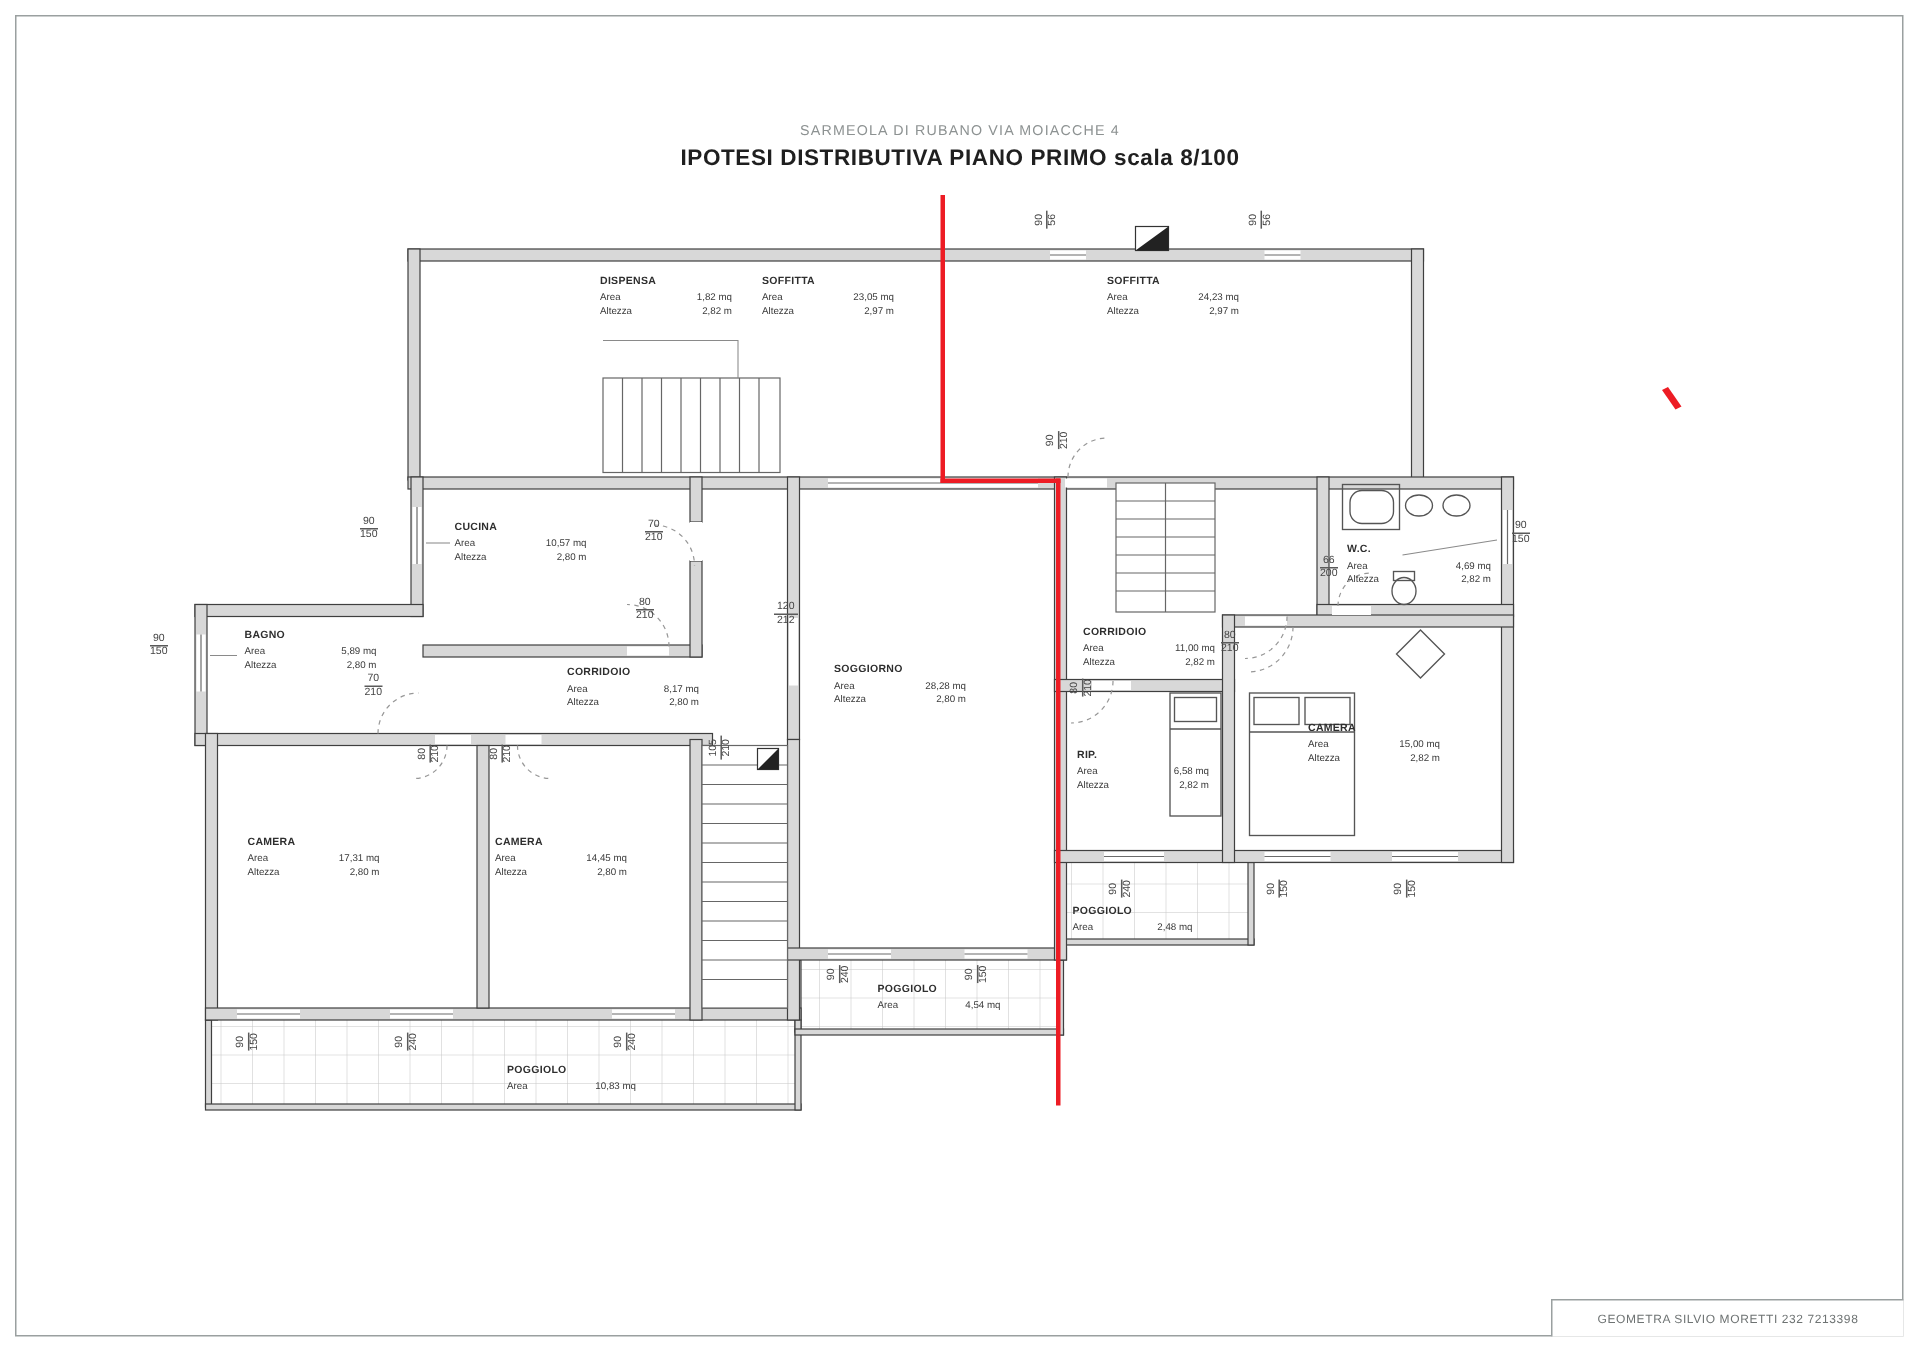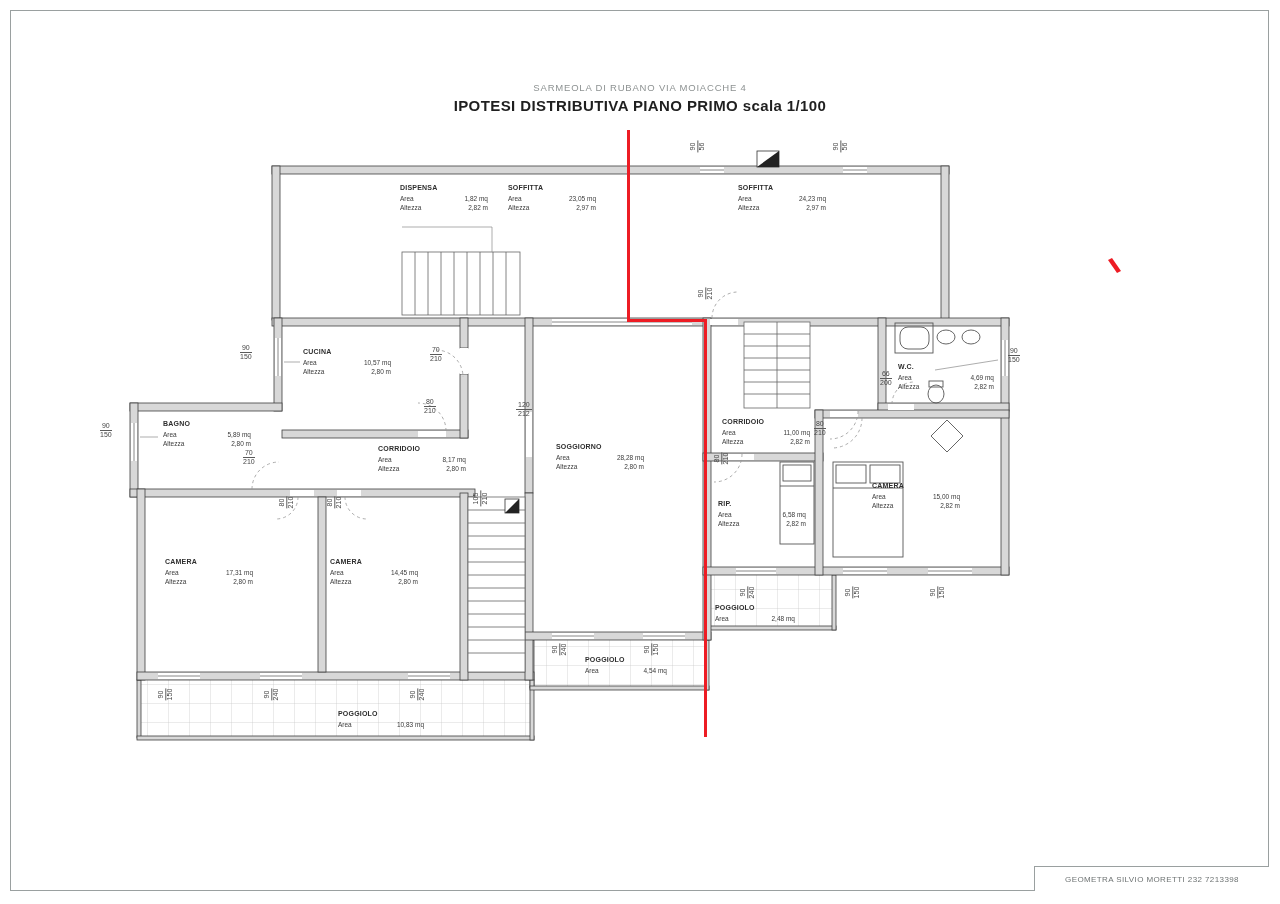--- a/index.html
+++ b/index.html
@@ -27,21 +27,21 @@
   .dim.v{transform:rotate(-90deg);transform-origin:center center;}
 </style>
 </head>
 <body>
 
 <div class="canvas">
 
   <div class="page-border"></div>
 
   <div class="subtitle">SARMEOLA DI RUBANO VIA MOIACCHE 4</div>
-  <div class="title">IPOTESI DISTRIBUTIVA PIANO PRIMO scala 1/100</div>
+  <div class="title">IPOTESI DISTRIBUTIVA PIANO PRIMO scala 8/100</div>
 
   <svg class="plan" width="1280" height="904" viewBox="0 0 1280 904">
     <defs>
       <pattern id="tiles" width="21" height="19" patternUnits="userSpaceOnUse">
         <path d="M21 0 H0 V19" fill="none" stroke="#c6c6c6" stroke-width="0.7"></path>
       </pattern>
     </defs>
 
     <g>
       <rect x="141" y="680" width="389" height="56" fill="url(#tiles)"></rect>

